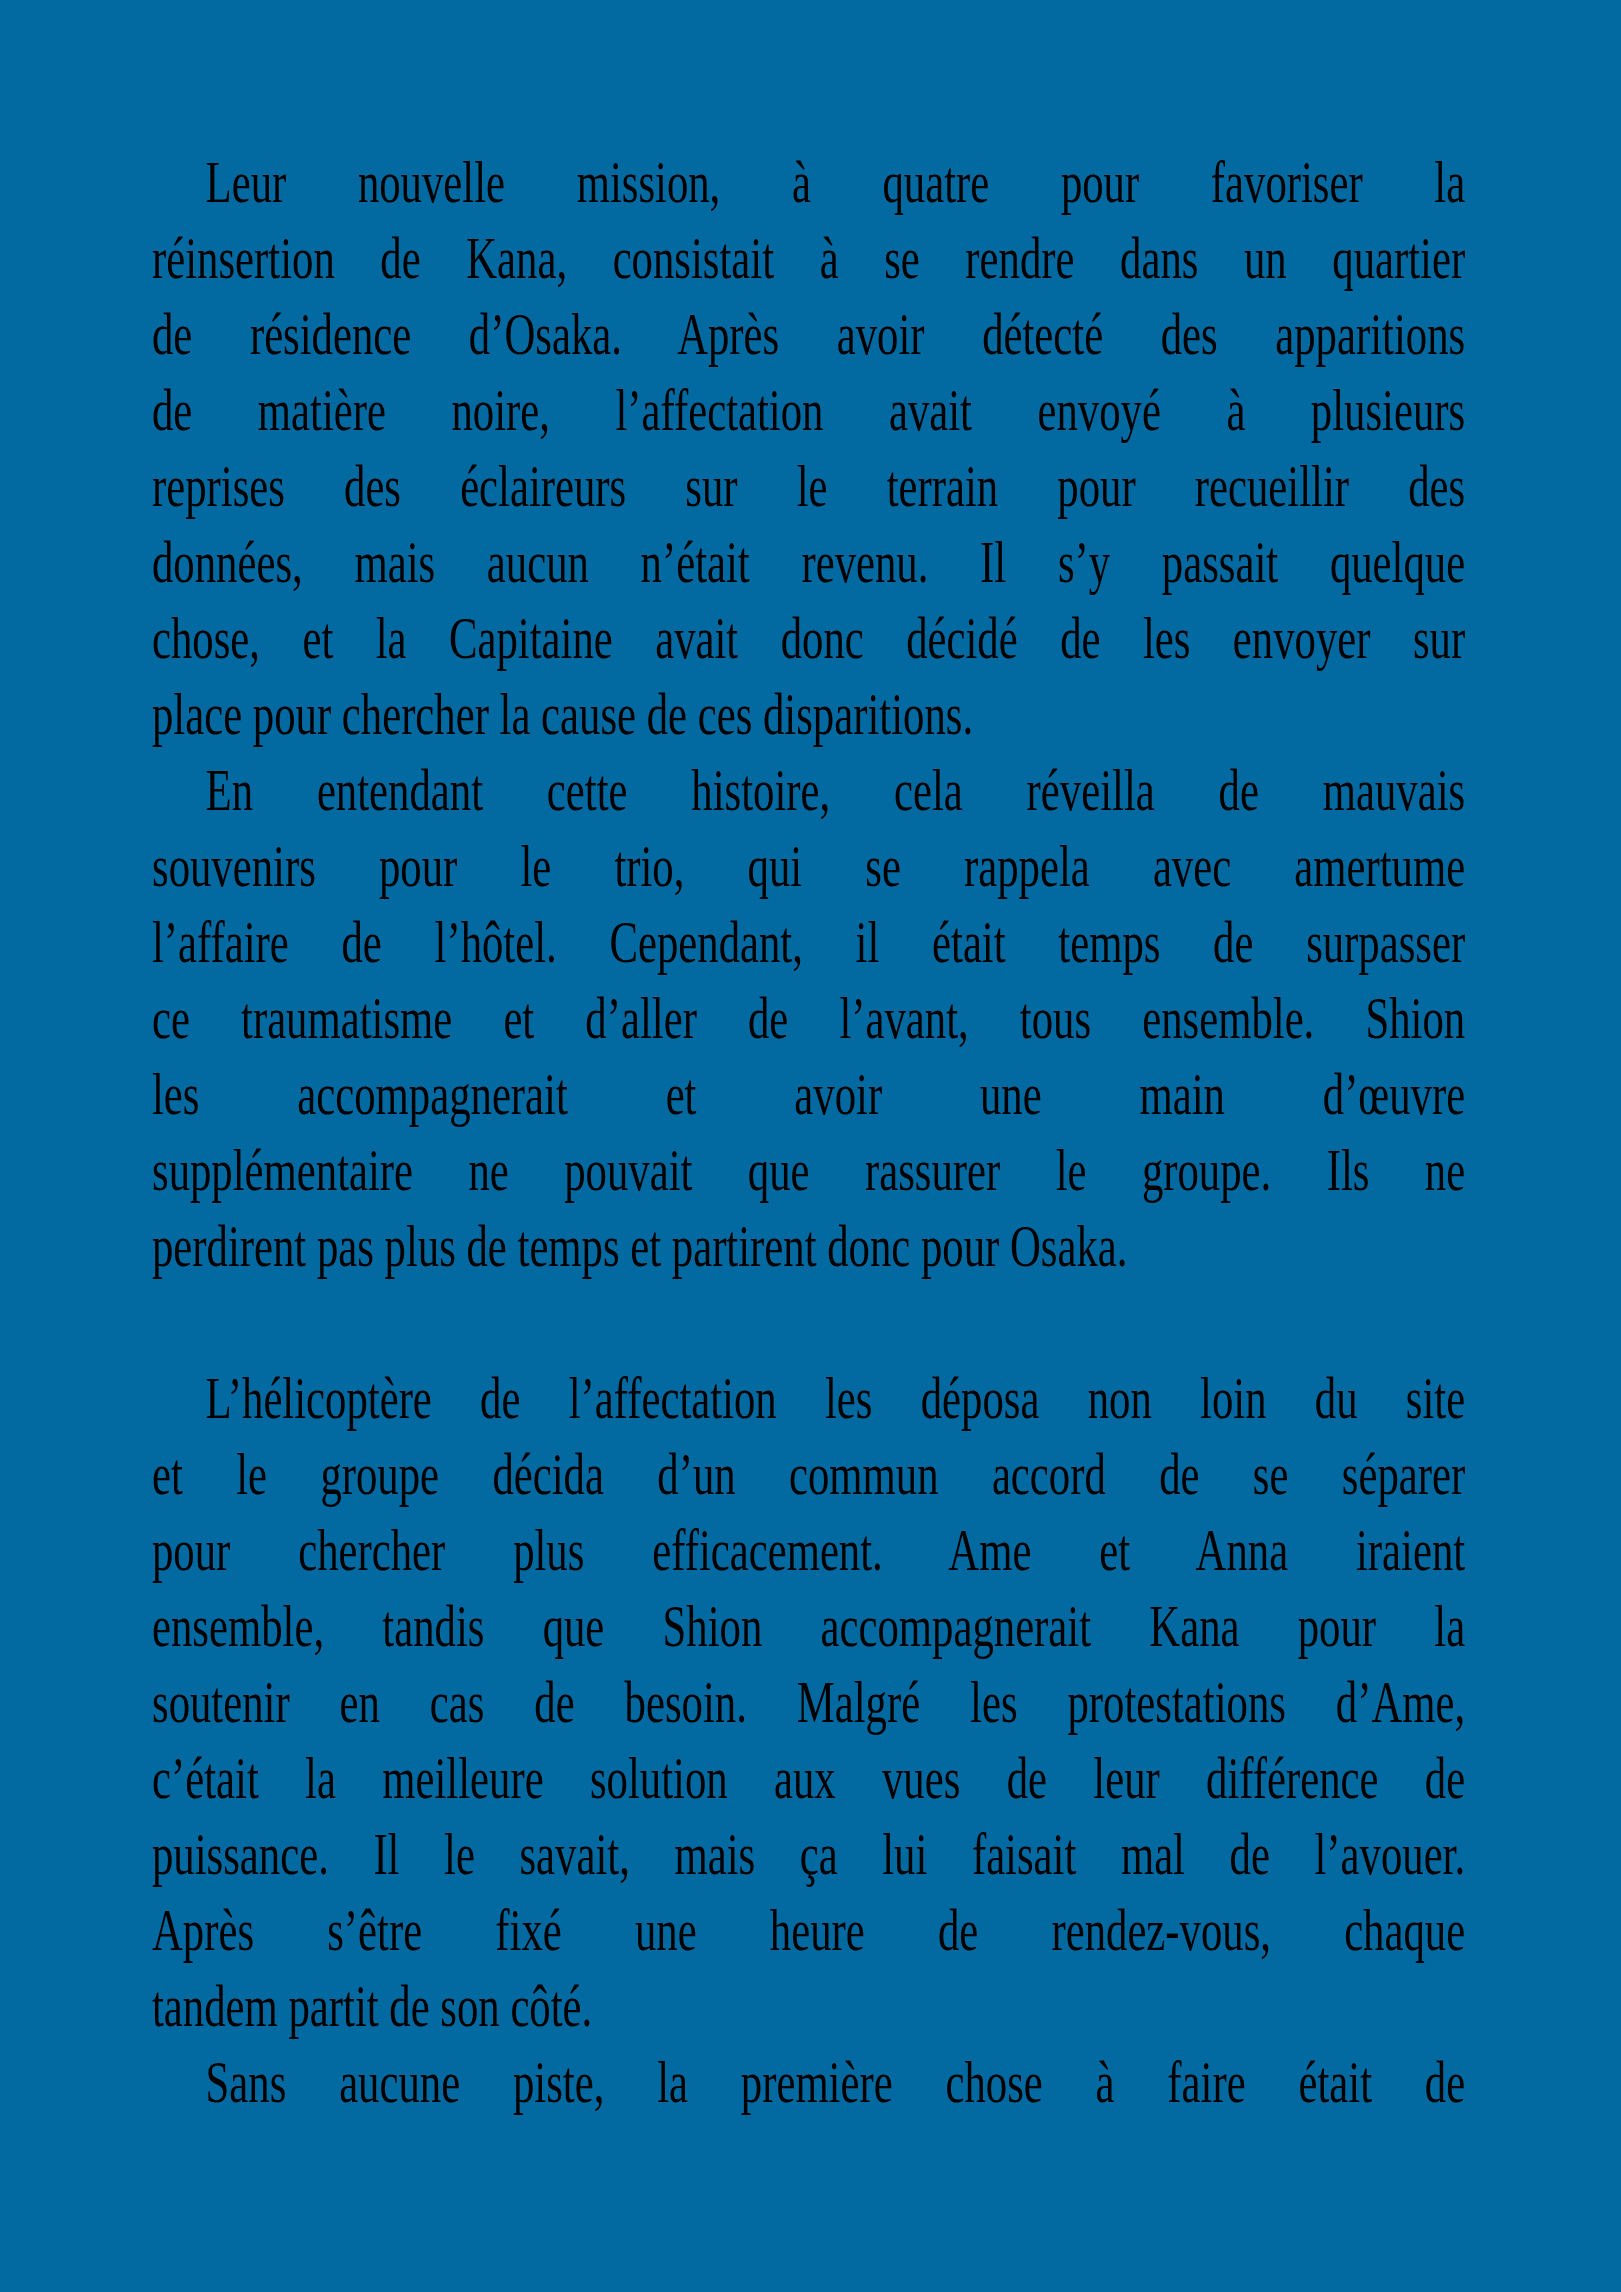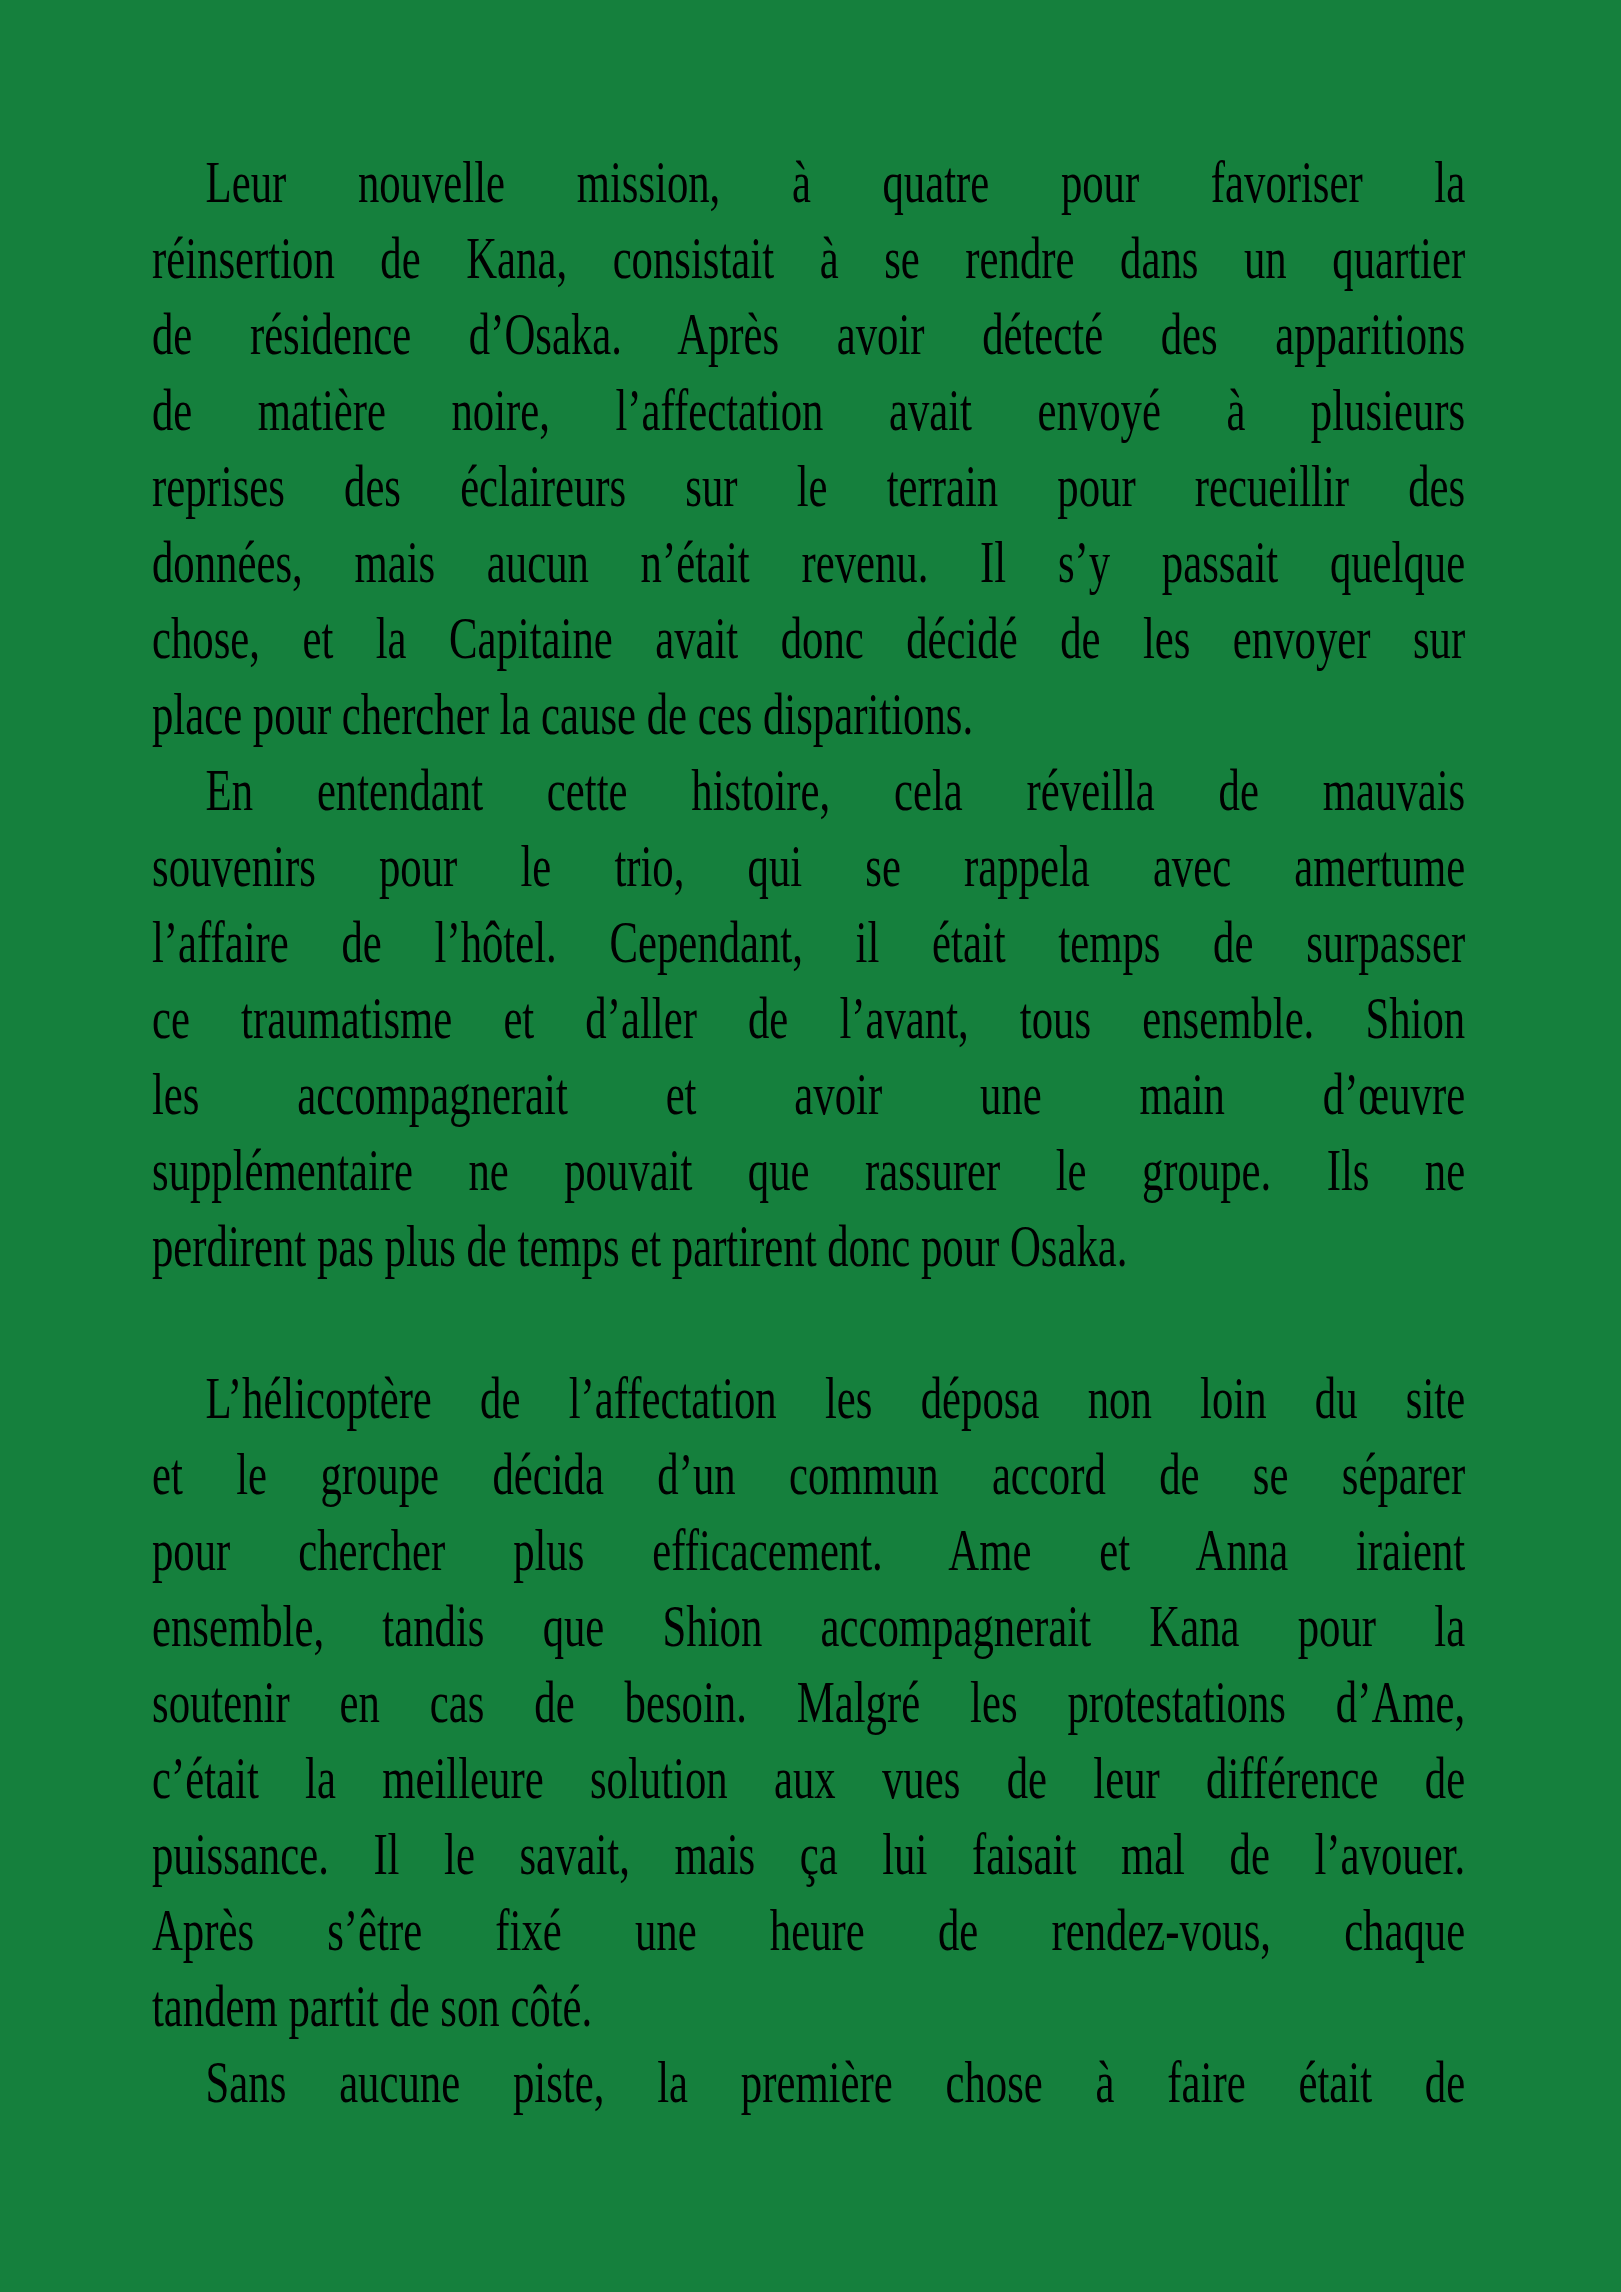--- a/index.html
+++ b/index.html
@@ -4,21 +4,21 @@
 <style>
   html, body {
     margin: 0;
     padding: 0;
     background: #ffffff;
   }
   .page {
     position: relative;
     width: 1621px;
     height: 2293px;
-    background: #15803d;
+    background: #0369a1;
     overflow: hidden;
   }
   .text-block {
     position: absolute;
     left: 152px;
     top: 144px;
     width: 1813px;               
     transform: scaleX(0.7243);
     transform-origin: 0 0;
     font-family: "Liberation Serif", "DejaVu Serif", serif;

